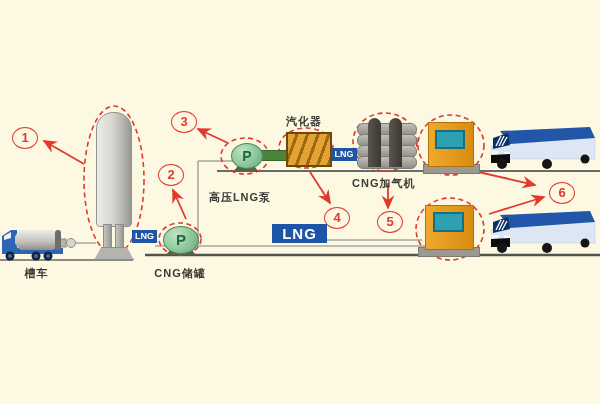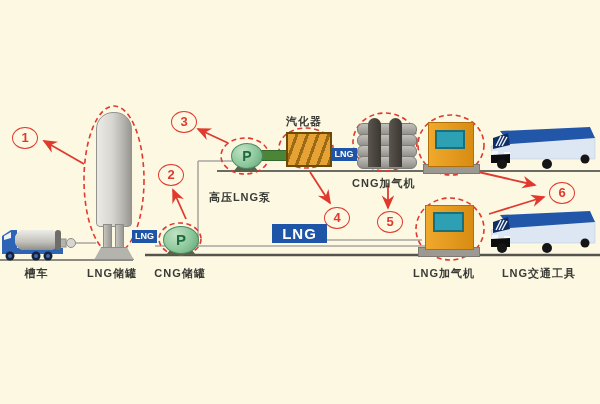--- a/index.html
+++ b/index.html
@@ -185,21 +185,18 @@
   </svg>
 
   <div class="stepnum" style="left:12px;top:127px">1</div>
   <div class="stepnum" style="left:158px;top:164px">2</div>
   <div class="stepnum" style="left:171px;top:111px">3</div>
   <div class="stepnum" style="left:324px;top:207px">4</div>
   <div class="stepnum" style="left:377px;top:211px">5</div>
   <div class="stepnum" style="left:549px;top:182px">6</div>
 
   <div class="label" style="left:14px;top:266px;width:45px">槽车</div>
-  <div class="label" style="left:77px;top:266px;width:70px">LNG储罐</div>
   <div class="label" style="left:150px;top:266px;width:60px">CNG储罐</div>
   <div class="label" style="left:208px;top:190px;width:64px">高压LNG泵</div>
   <div class="label" style="left:283px;top:114px;width:42px">汽化器</div>
   <div class="label" style="left:352px;top:176px;width:60px">CNG加气机</div>
-  <div class="label" style="left:410px;top:266px;width:68px">LNG加气机</div>
-  <div class="label" style="left:498px;top:266px;width:82px">LNG交通工具</div>
 
 </div>
 
 </body></html>

